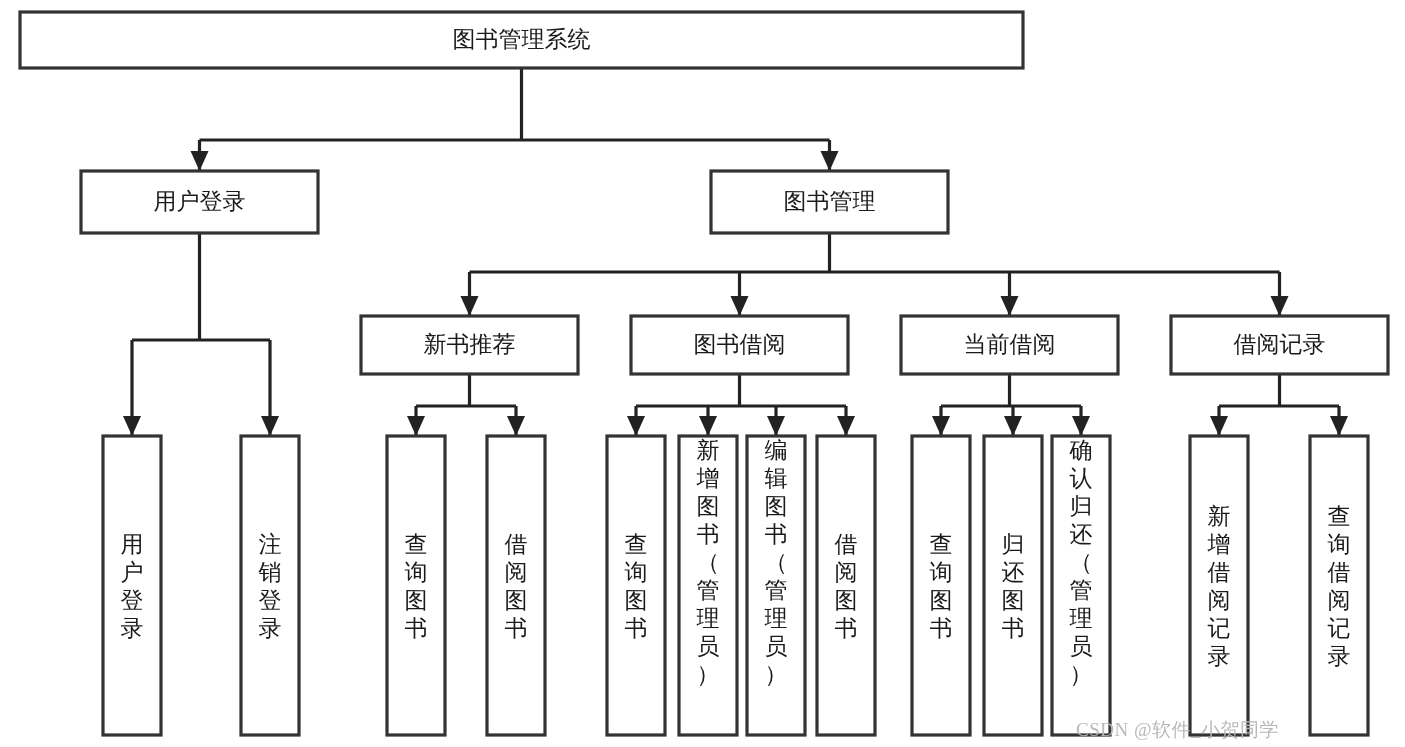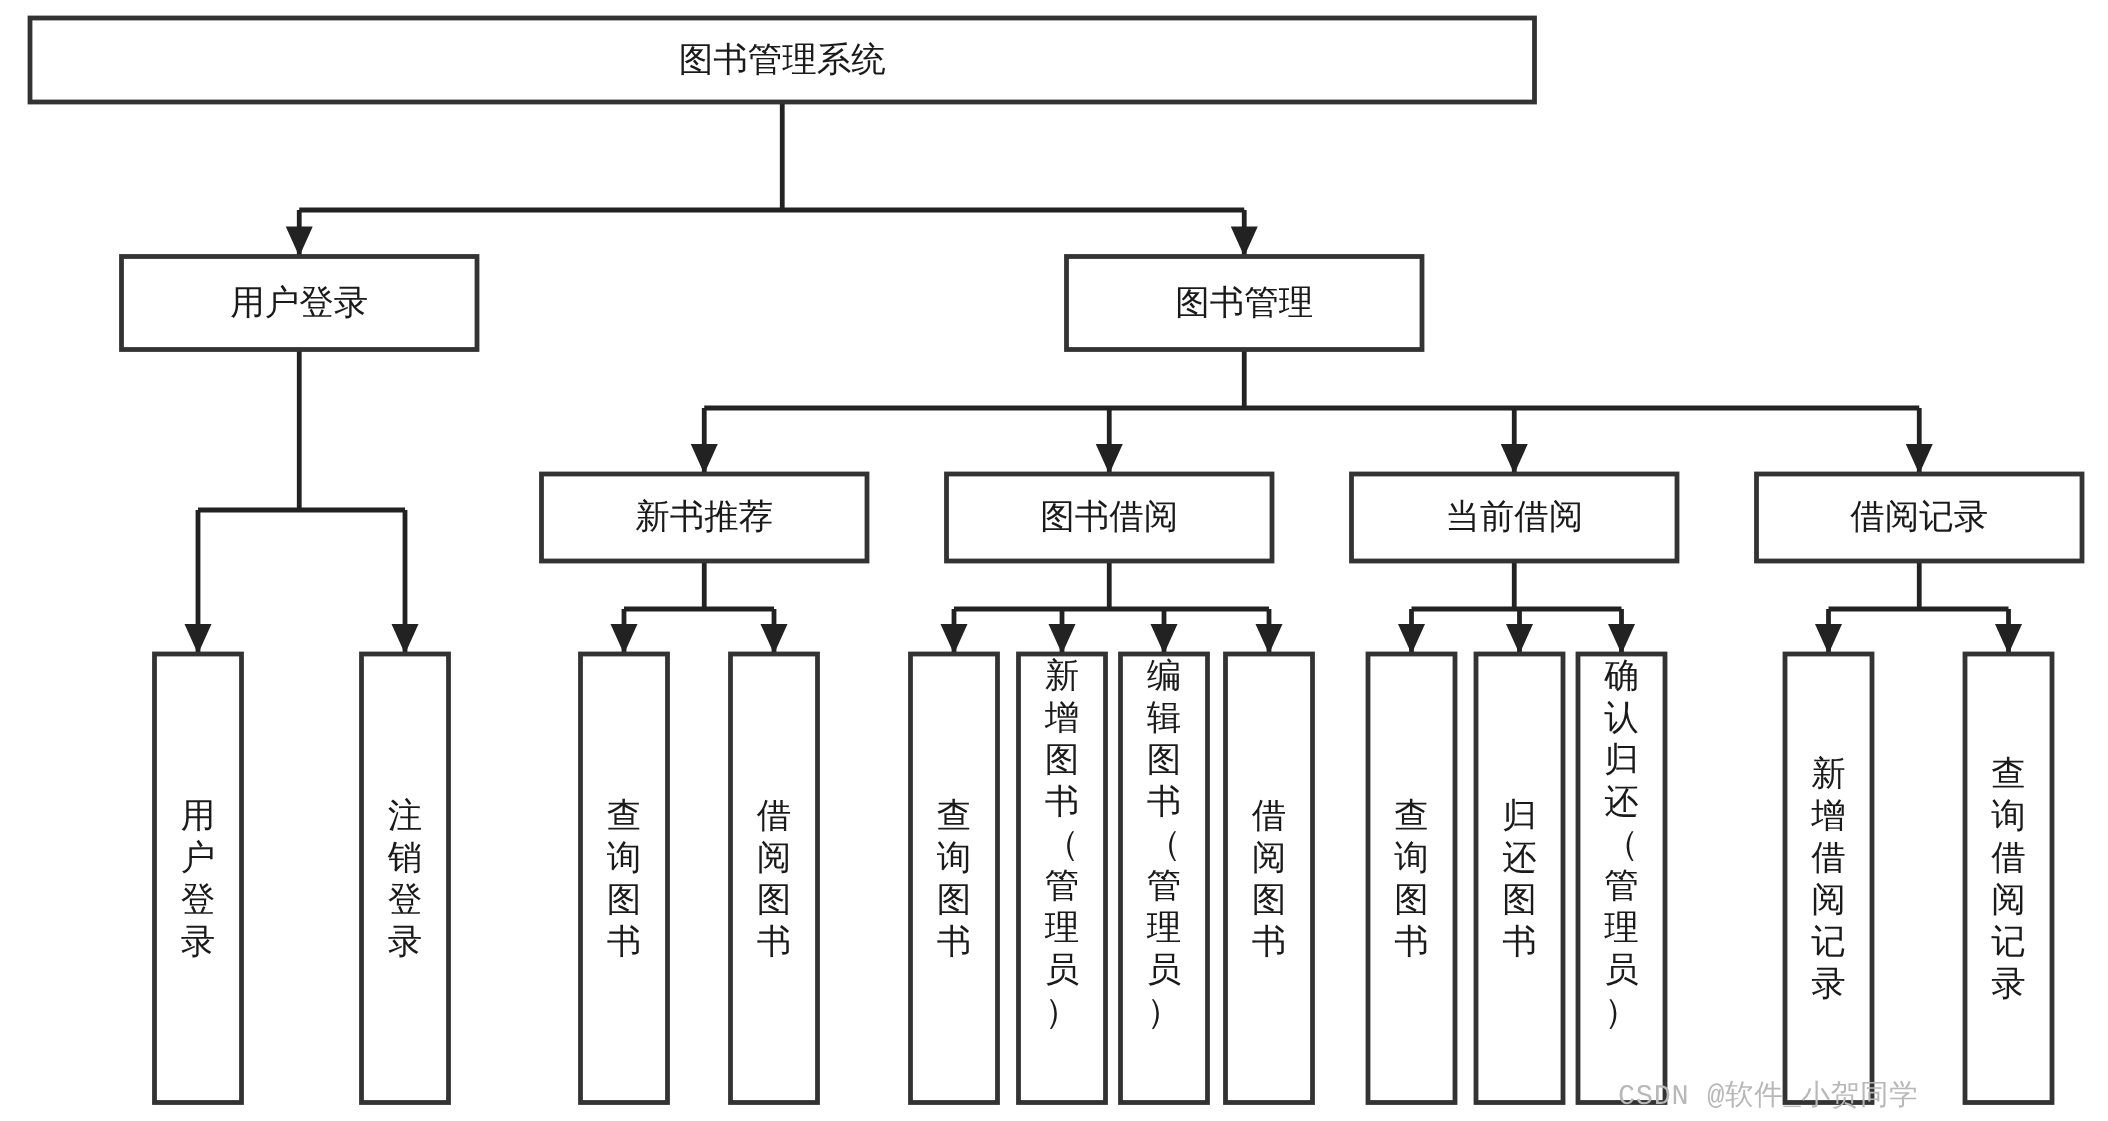--- a/index.html
+++ b/index.html
@@ -51,21 +51,21 @@
     stroke-linecap: butt;
   }
   .arrow-head {
     fill: #222222;
     stroke: none;
   }
   .watermark {
     position: absolute;
     right: 8px;
     bottom: 4px;
-    font-family: Liberation Mono, monospace;
+    font-family: Liberation Serif, serif;
     font-size: 19px;
     color: #b8b8b8;
     letter-spacing: 0.5px;
     white-space: nowrap;
     pointer-events: none;
     margin-left: 32px;
   }
 </style>
 </head>
 <body>

